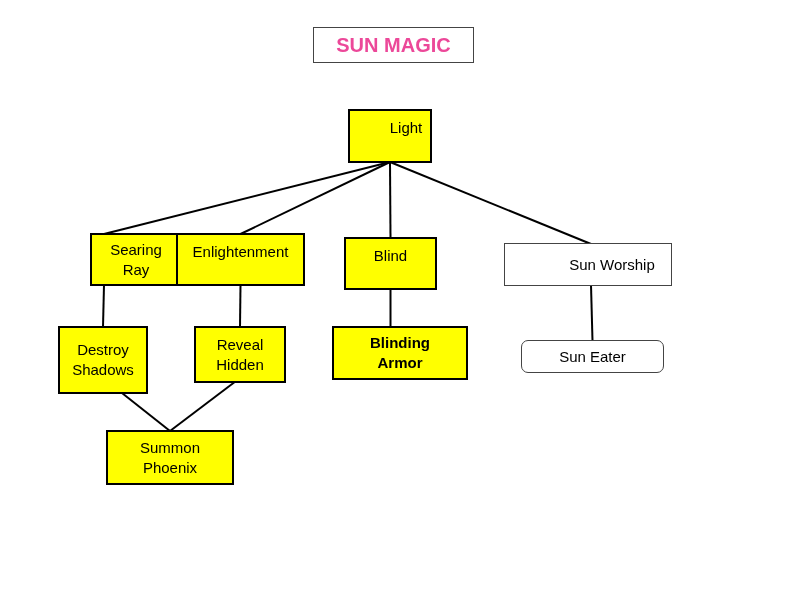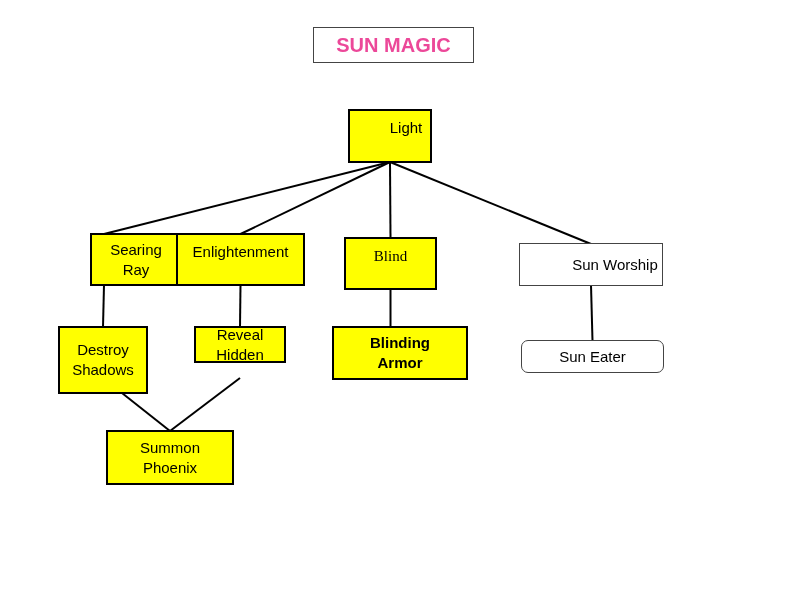--- a/index.html
+++ b/index.html
@@ -39,24 +39,24 @@
     font-weight: bold;
     font-size: 20px;
     color: #ec4899;
     display: flex; align-items: center; justify-content: center;
   }
 
   
   .n-light          { left: 348px; top: 109px; width:  84px; height: 54px; }
   .n-searing-ray    { left:  58px; top: 233px; width:  92px; height: 53px; margin-left: 32px; }
   .n-enlightenment  { left: 176px; top: 233px; width: 129px; height: 53px; }
-  .n-blind          { left: 344px; top: 237px; width:  93px; height: 53px; font-family: Liberation Serif, serif; }
-  .n-sun-worship    { left: 519px; top: 243px; width: 144px; height: 43px; padding-left: 48px; }
+  .n-blind          { left: 344px; top: 237px; width:  93px; height: 53px; }
+  .n-sun-worship    { left: 504px; top: 243px; width: 168px; height: 43px; padding-left: 48px; }
   .n-destroy-shadows{ left:  58px; top: 326px; width:  90px; height: 68px; }
-  .n-reveal-hidden  { left: 194px; top: 326px; width:  92px; height: 37px; }
+  .n-reveal-hidden  { left: 194px; top: 326px; width:  92px; height: 57px; }
   .n-blinding-armor { left: 332px; top: 326px; width: 136px; height: 54px; font-weight: bold; }
   .n-sun-eater      { left: 521px; top: 340px; width: 143px; height: 33px; }
   .n-summon-phoenix { left: 106px; top: 430px; width: 128px; height: 55px; }
 </style>
 </head>
 <body>
 
 <div class="canvas">
 
   <svg class="edges-layer" viewBox="0 0 800 600" xmlns="http://www.w3.org/2000/svg">

